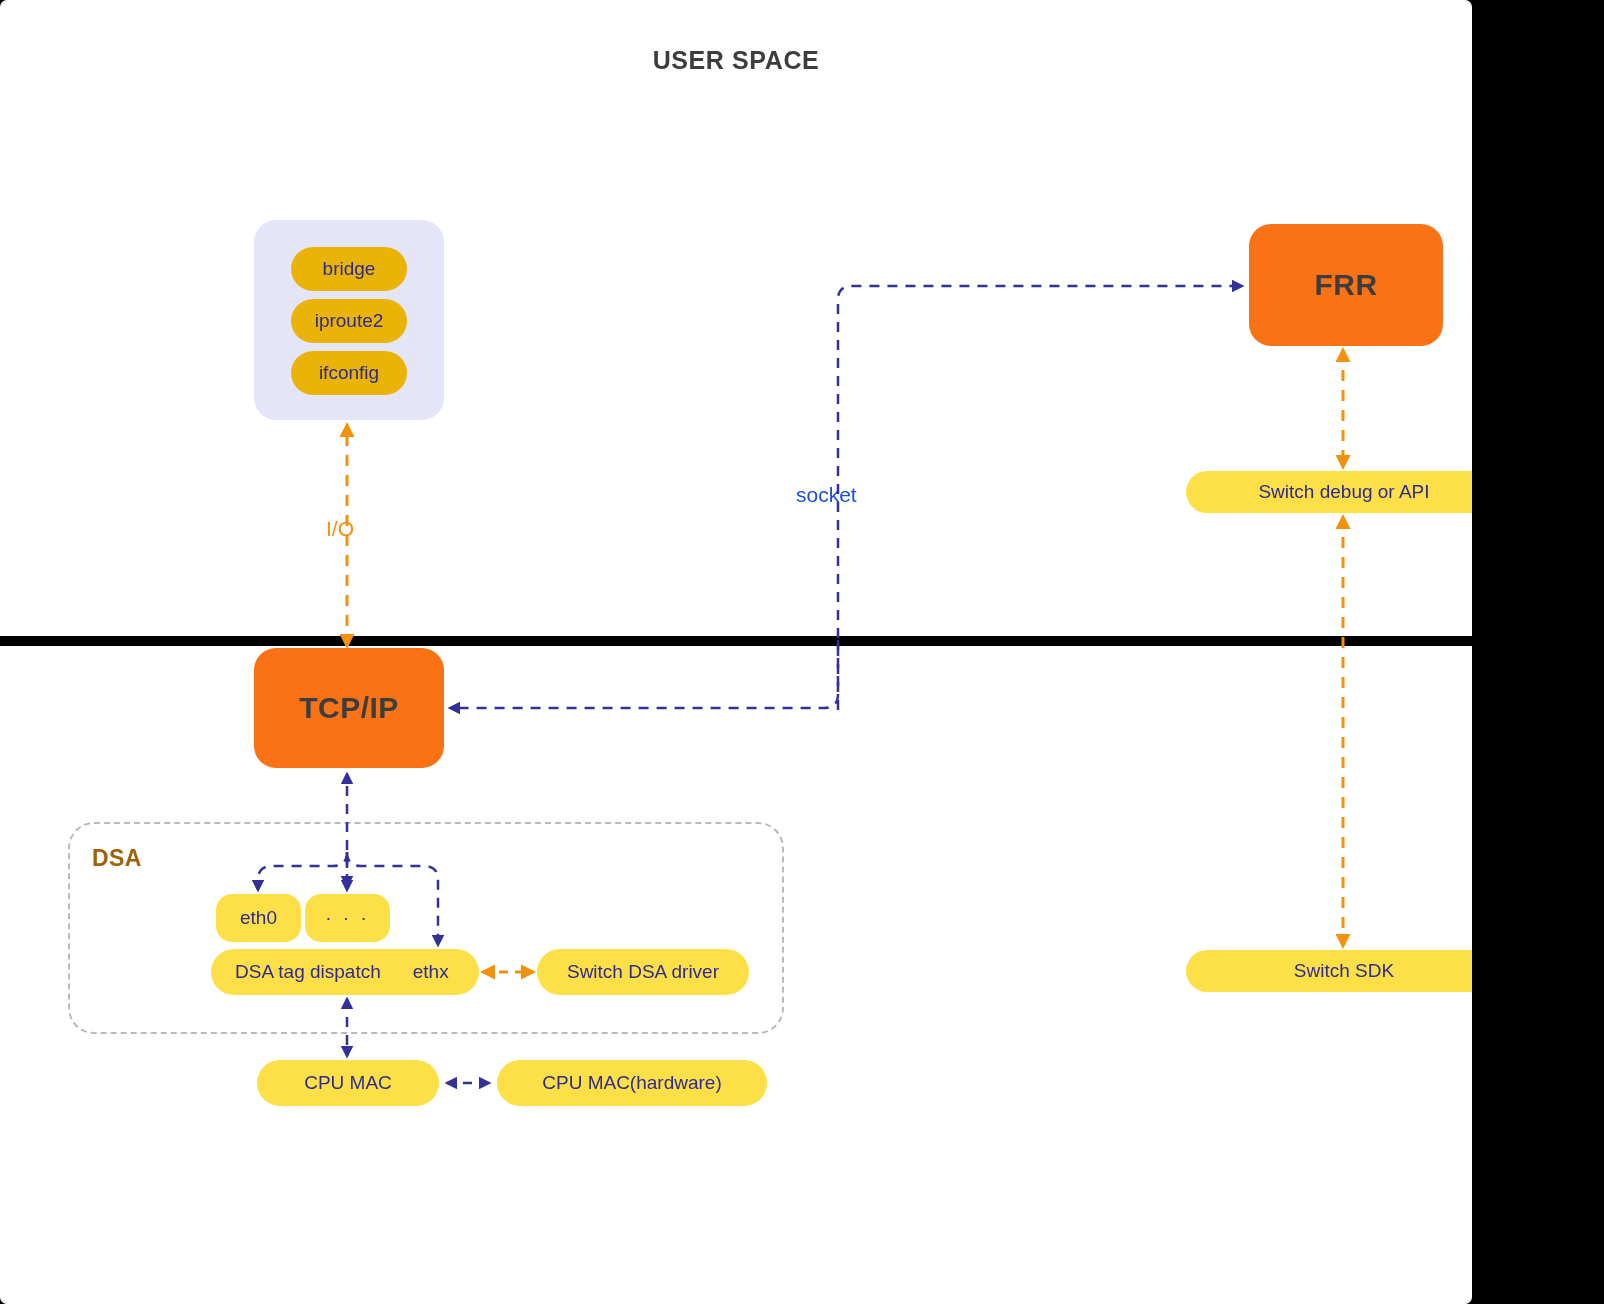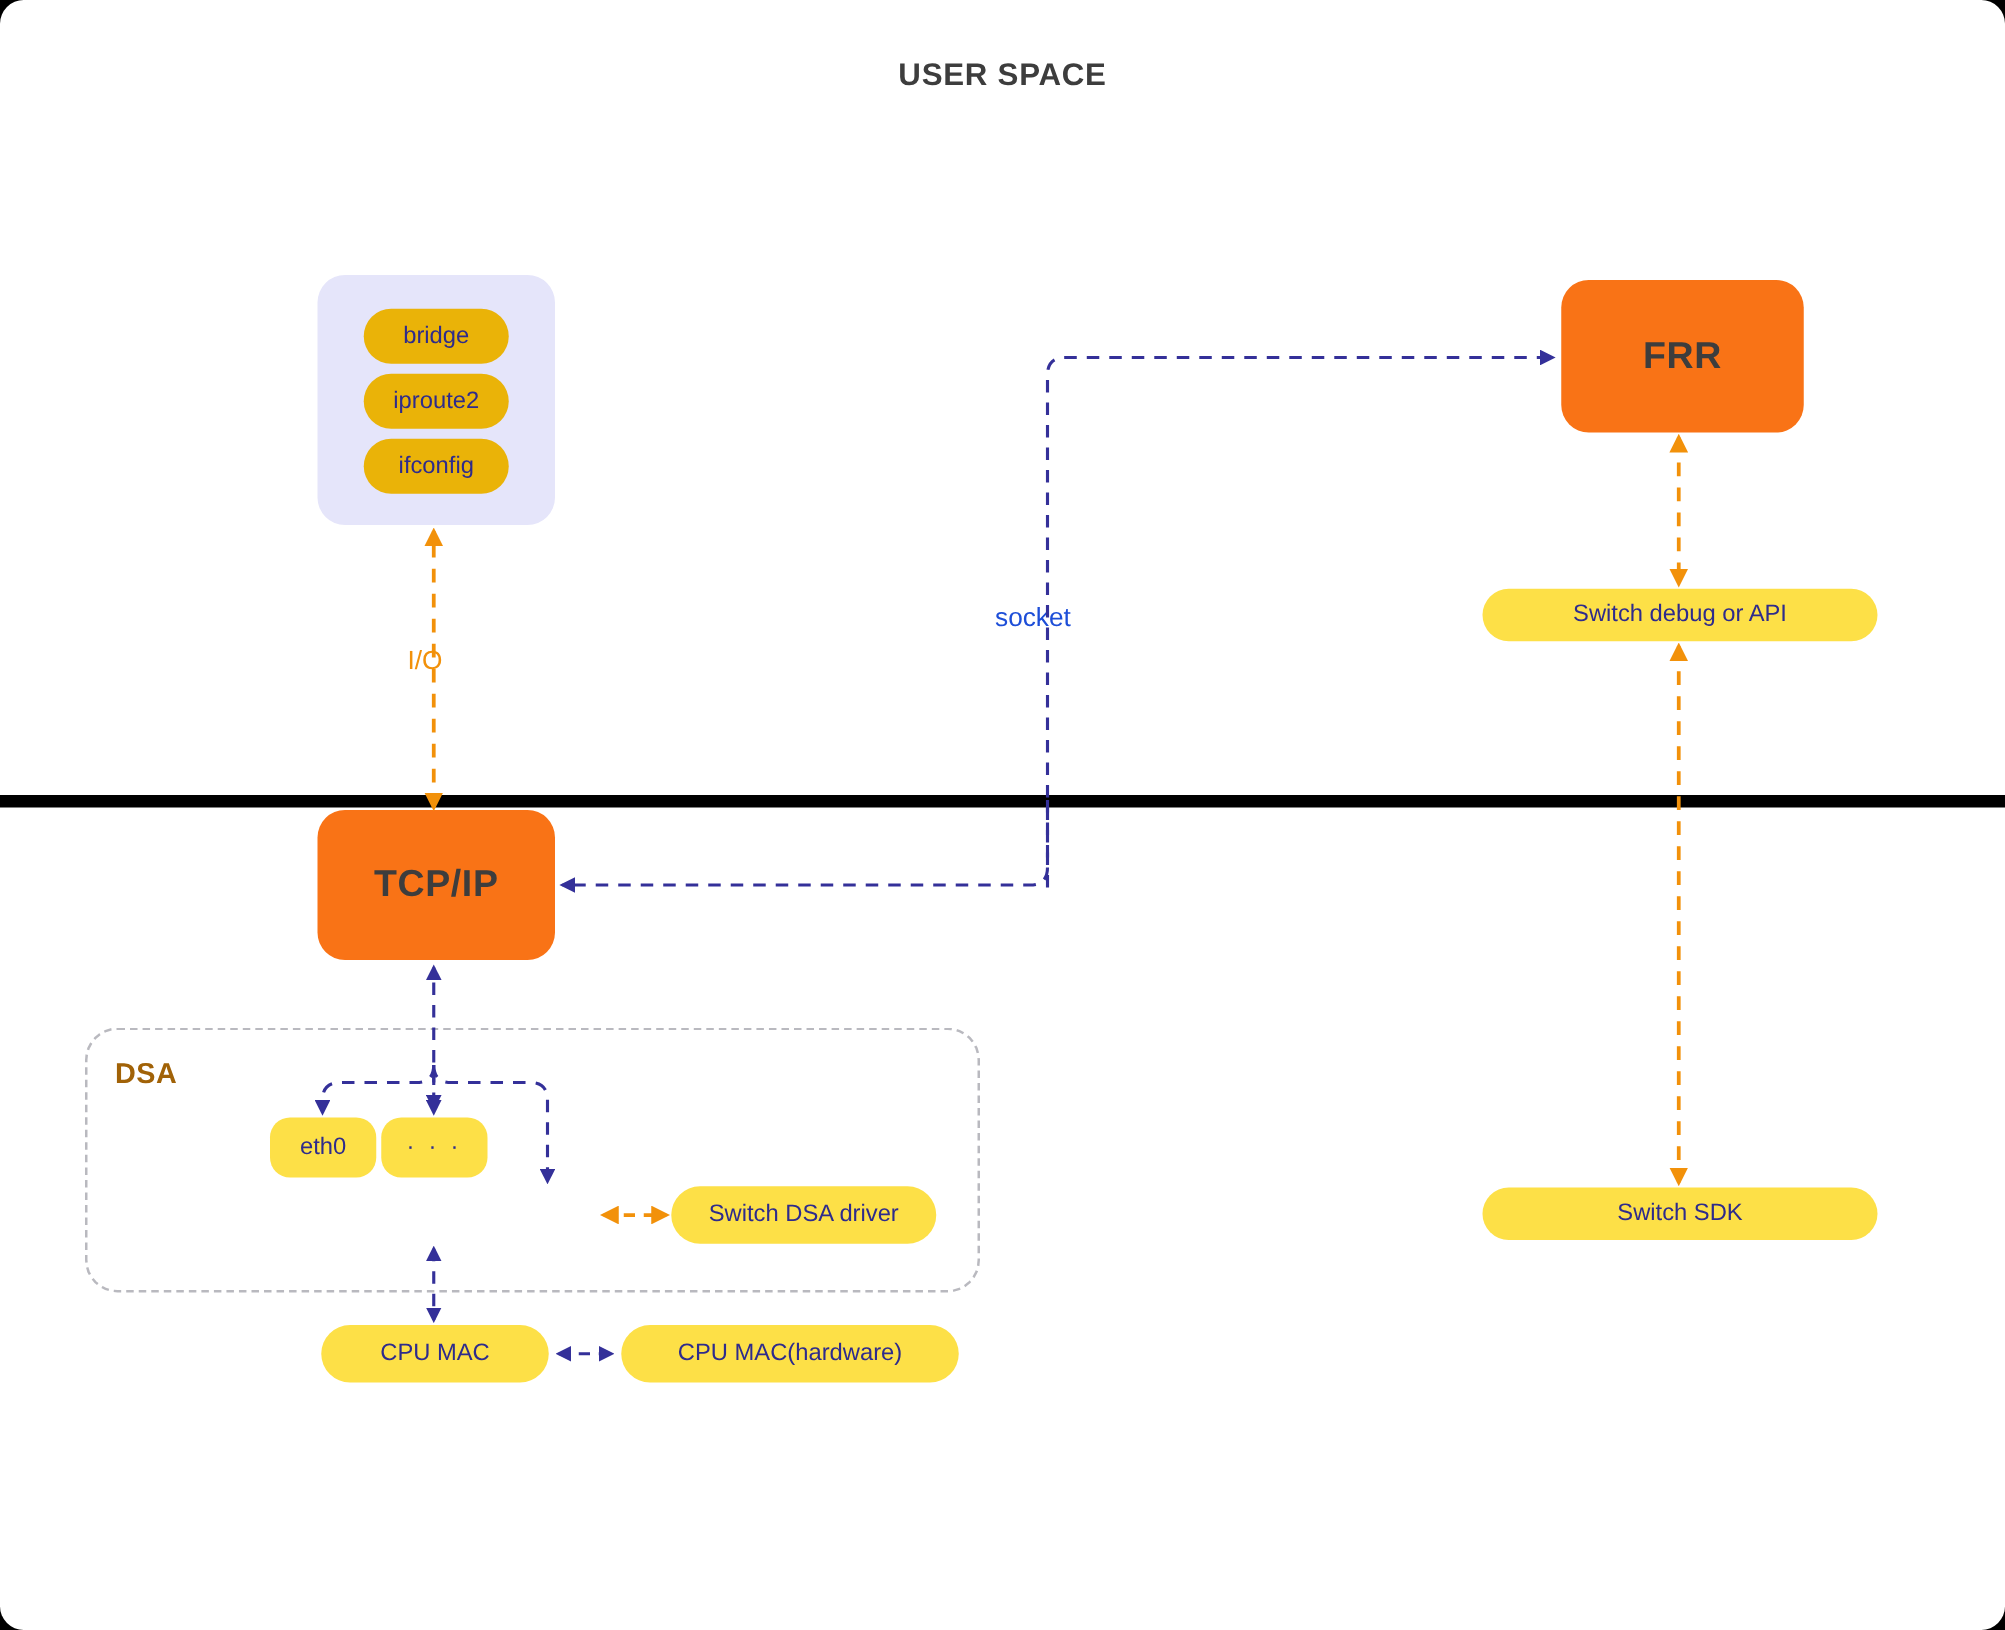--- a/index.html
+++ b/index.html
@@ -1,22 +1,22 @@
 <!DOCTYPE html>
 <html><head>
 <meta charset="utf-8">
 <style>
   html,body{margin:0;padding:0;background:#000;}
   body{width:1604px;height:1304px;font-family:"Liberation Sans","DejaVu Sans",sans-serif;}
 
   #canvas{
     position:relative;
-    width:1604px;height:1304px;
+    width:1472px;height:1304px;
     background:#ffffff;
-    border-radius:19px;
+    border-radius:7px;
     overflow:hidden;
   }
 
   
   .space-title{
     position:absolute;
     width:100%;
     text-align:center;
     font-size:25px;
     font-weight:bold;
@@ -142,20 +142,24 @@
   <div class="pill" id="switch-debug-pill" style="left:1186px;top:471px;width:316px;height:42px;">Switch debug or API</div>
 
   <div class="bigbox" id="tcpip-box" style="left:254px;top:648px;width:190px;height:120px;">TCP/IP</div>
 
   <div id="dsa-group"></div>
   <div id="dsa-group-label">DSA</div>
 
   <div class="pill" style="left:216px;top:894px;width:85px;height:48px;border-radius:16px;">eth0</div>
   <div class="pill" style="left:305px;top:894px;width:85px;height:48px;border-radius:16px;letter-spacing:3px;">· · ·</div>
 
+  <div class="pill" id="dsa-dispatch-pill">
+    <span>DSA tag dispatch</span>
+    <span>ethx</span>
+  </div>
 
   <div class="pill" style="left:537px;top:949px;width:212px;height:46px;">Switch DSA driver</div>
 
   <div class="pill" style="left:257px;top:1060px;width:182px;height:46px;">CPU MAC</div>
   <div class="pill" style="left:497px;top:1060px;width:270px;height:46px;">CPU MAC(hardware)</div>
 
   <div class="pill" style="left:1186px;top:950px;width:316px;height:42px;">Switch SDK</div>
 
   <div class="wire-label" id="io-label">I/O</div>
   <div class="wire-label" id="socket-label">socket</div>

